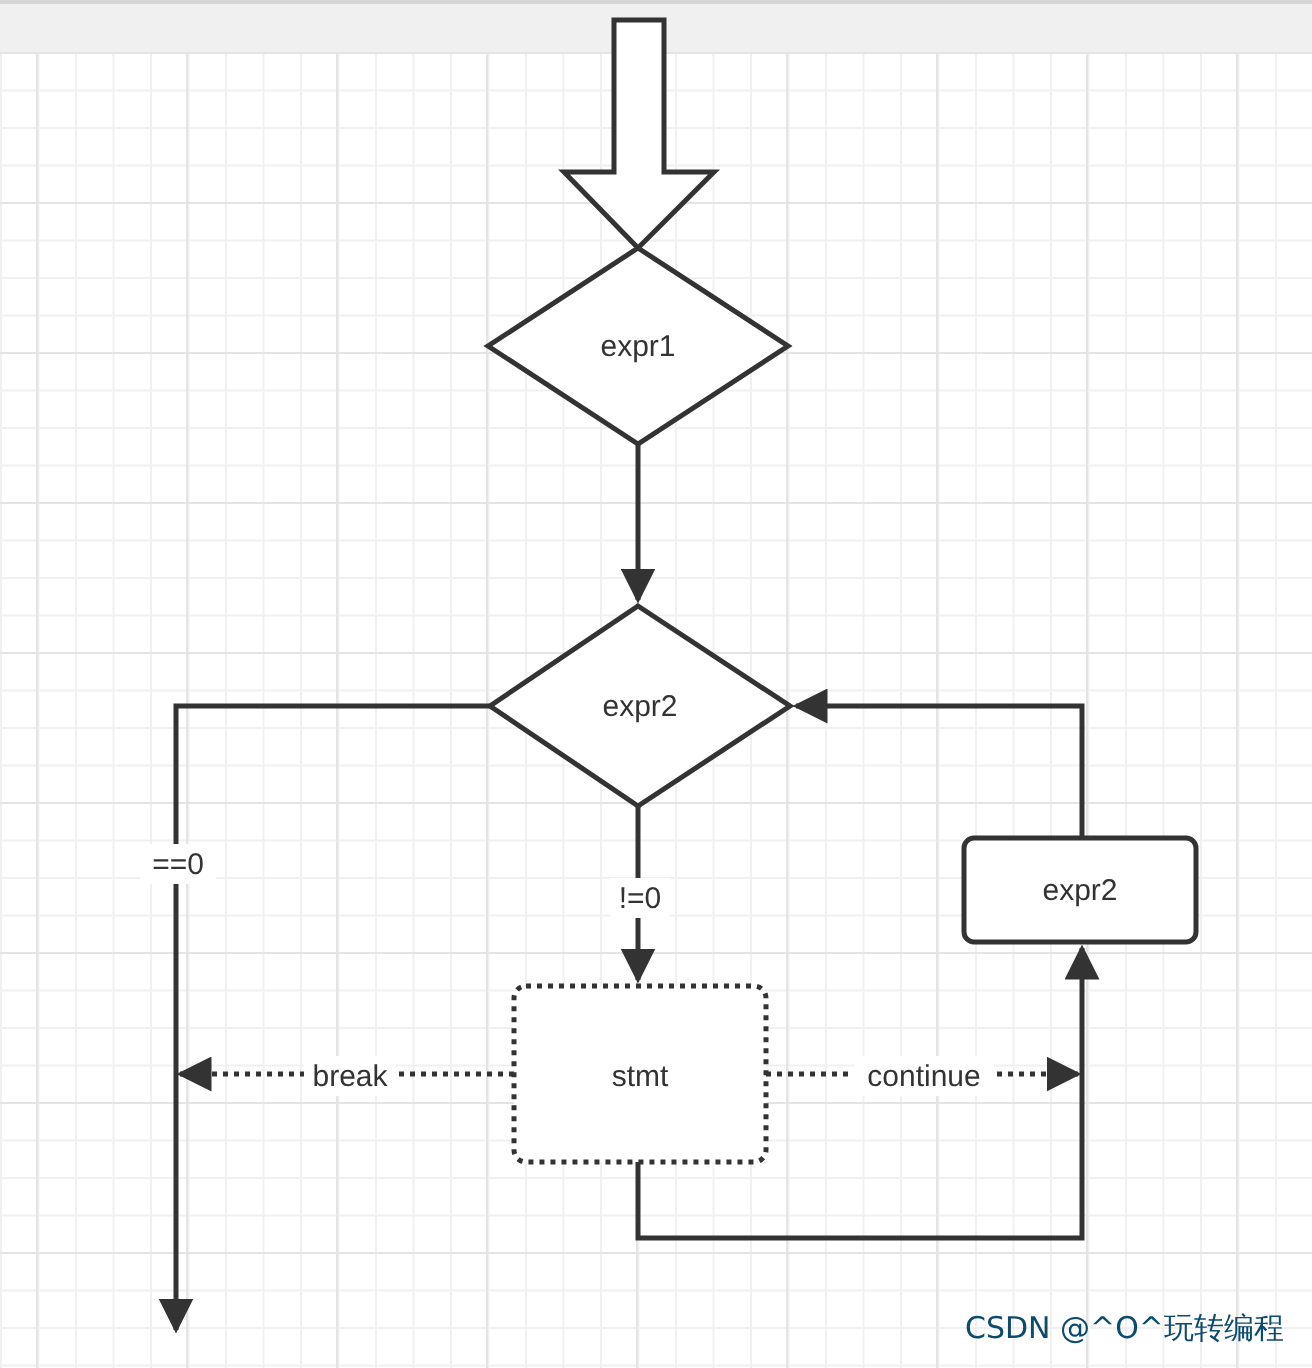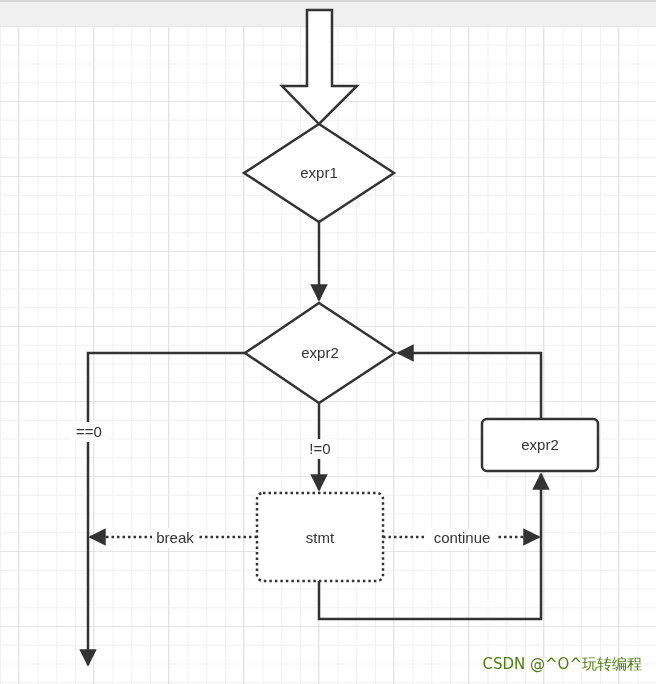--- a/index.html
+++ b/index.html
@@ -20,21 +20,21 @@
       linear-gradient(to bottom, #e4e4e4 1px, transparent 1px),
       linear-gradient(to right, #f0f0f0 1px, transparent 1px),
       linear-gradient(to bottom, #f0f0f0 1px, transparent 1px);
     background-size: 75px 75px, 75px 75px, 18.75px 18.75px, 18.75px 18.75px;
     background-position: 18px 0, 0 0, 0 0, 0 0;
   }
   svg.diagram { position: absolute; left: 0; top: 0; }
   svg text { font-family: "Liberation Sans", "DejaVu Sans", sans-serif; fill: #333333; }
   .watermark {
     position: absolute; right: 14px; bottom: 10px;
-    font-size: 15px; color: #4d7c0f;
+    font-size: 15px; color: #0c4a6e;
     font-family: "DejaVu Sans", sans-serif;
   }
 </style>
 </head>
 <body>
 
 <div class="topbar"></div>
 <div class="grid"></div>
 
 <svg class="diagram" width="656" height="684" viewBox="0 0 656 684">

